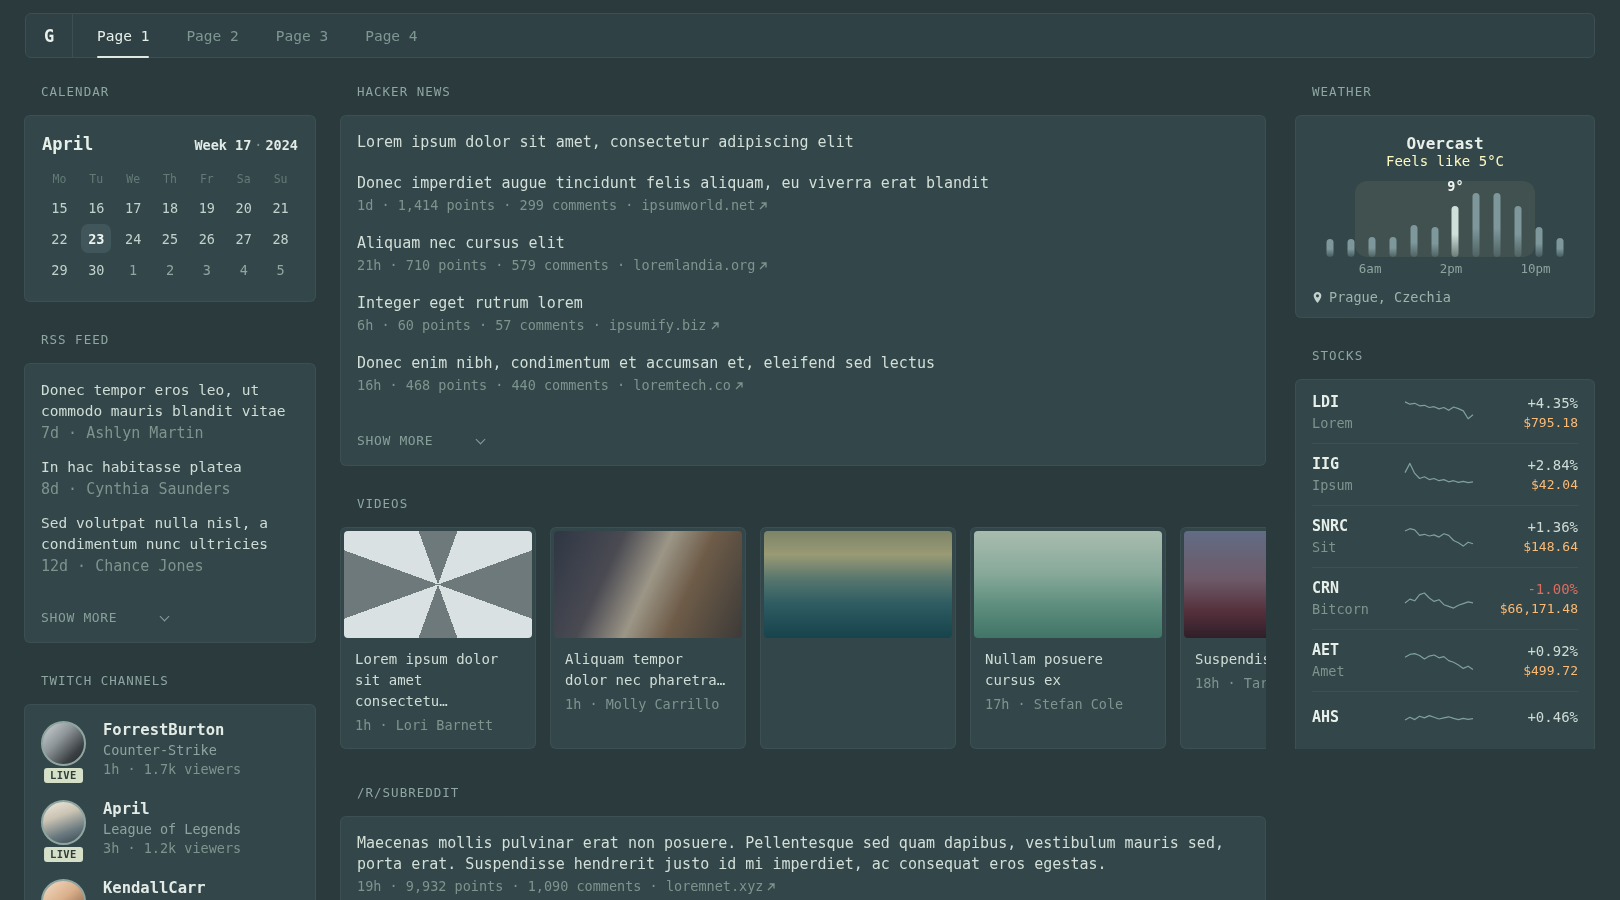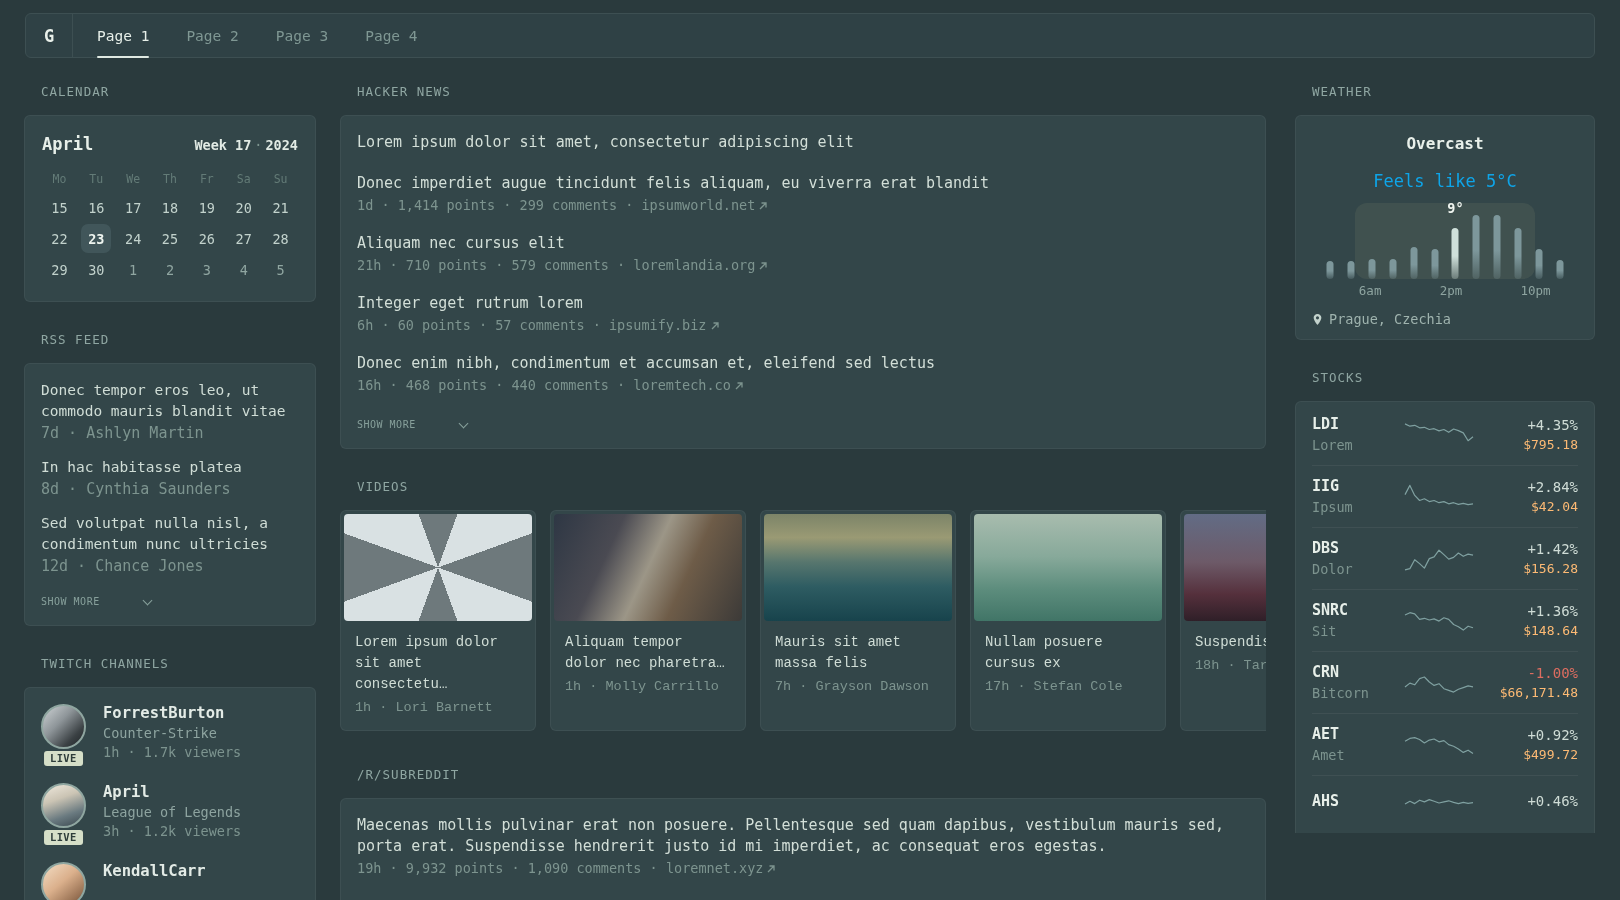--- a/index.html
+++ b/index.html
@@ -64,22 +64,22 @@
   .day.selected::before {
     content:""; position:absolute; width:30px; height:29px; border-radius:7px;
     background:#41565a; z-index:-1;
   }
   .day { z-index:0; }
   
   .feed-item { margin-bottom:15px; }
   .feed-title { font-size:14.5px; line-height:21px; color:#d0ddd6; cursor:pointer; }
   .feed-meta { font-size:15px; color:#7d948f; margin-top:2px; }
   .show-more {
-    display:inline-flex; align-items:center; font-size:10px; letter-spacing:0.05em;
-    color:#87a09b; cursor:pointer; margin-top:3px; background:none; border:none;
+    display:inline-flex; align-items:center; font-size:13px; letter-spacing:0.05em;
+    color:#87a09b; cursor:pointer; margin-top:20px; background:none; border:none;
     font-family:inherit;
     gap:36px;
   }
   .chev {
     width:7px; height:7px; border-right:1.5px solid currentColor;
     border-bottom:1.5px solid currentColor; transform:rotate(45deg);
     display:inline-block; margin-left:8px; margin-bottom:3px;
   }
   
   .tw-row { display:flex; margin-bottom:23px; }
@@ -99,34 +99,34 @@
   .tw-name { font-size:15.5px; font-weight:600; color:#e3ebe6; cursor:pointer; }
   .tw-game { font-size:13.5px; color:#8ea4a0; margin-top:3px; }
   .tw-meta { font-size:13.5px; color:#7d948f; margin-top:3px; }
   
   .hn-item { margin-bottom:20px; }
   .item-title { font-size:15px; line-height:21px; color:#d3dfd8; cursor:pointer; }
   .item-meta { font-size:13.5px; color:#7d948f; margin-top:3px; }
   .item-meta .domain { color:#7d948f; cursor:pointer; }
   .ne-arrow { width:10px; height:10px; margin-left:3px; vertical-align:-1px; }
   
-  .video-strip { display:flex; overflow:hidden; width:926px;font-family:Liberation Mono, monospace; }
+  .video-strip { display:flex; overflow:hidden; width:926px; }
   .video-card {
     width:196px; flex:none; margin-right:14px;
     background:#334649; border:1px solid rgba(255,255,255,0.05);
     border-radius:6px; padding:3px; cursor:pointer;
   }
   .v-thumb { height:107px; border-radius:4px; }
   .v-body { padding:11px 11px 12px; }
   .v-title { font-size:14px; line-height:21px; color:#d0ddd6; }
   .v-meta { font-size:13.5px; color:#7d948f; margin-top:5px; }
   
   .weather-card { text-align:center; padding:18px 16px 12px; }
   .w-cond { font-size:16px; font-weight:600; color:#e9f0ea; }
-  .w-feels { font-size:17px; color:#0ea5e9; margin-top:18px; }
+  .w-feels { font-size:14px; color:#fef9c3; margin-top:0; }
   .w-chart { position:relative; margin:12px 8px 0; height:92px; }
   .daylight {
     position:absolute; left:14%; width:72%; top:0; bottom:16px;
     background:rgba(219,219,152,0.08); border-radius:12px;
   }
   .bars {
     position:absolute; left:0; right:0; bottom:16px; height:64px;
     display:flex;
   }
   .bar-slot { flex:1; position:relative; }
@@ -341,24 +341,20 @@
           </div>
           <div class="video-card">
             <div class="v-thumb" style="background: linear-gradient(115deg, rgb(46, 55, 68) 0%, rgb(74, 74, 82) 30%, rgb(156, 150, 135) 50%, rgb(110, 92, 72) 68%, rgb(60, 58, 56) 100%);"></div>
             <div class="v-body">
               <div class="v-title">Aliquam tempor dolor nec pharetra…</div>
               <div class="v-meta">1h · Molly Carrillo</div>
             </div>
           </div>
           <div class="video-card">
             <div class="v-thumb" style="background: linear-gradient(rgb(124, 132, 104) 0%, rgb(154, 154, 116) 22%, rgb(87, 118, 110) 45%, rgb(46, 92, 98) 68%, rgb(23, 67, 76) 100%);"></div>
-            <div class="v-body">
-              <div class="v-title">Mauris sit amet massa felis</div>
-              <div class="v-meta">7h · Grayson Dawson</div>
-            </div>
           </div>
           <div class="video-card">
             <div class="v-thumb" style="background: linear-gradient(rgb(168, 188, 174) 0%, rgb(135, 169, 154) 40%, rgb(93, 141, 125) 70%, rgb(65, 117, 103) 100%);"></div>
             <div class="v-body">
               <div class="v-title">Nullam posuere cursus ex</div>
               <div class="v-meta">17h · Stefan Cole</div>
             </div>
           </div>
           <div class="video-card">
             <div class="v-thumb" style="background: linear-gradient(rgb(98, 108, 133) 0%, rgb(109, 90, 104) 45%, rgb(85, 48, 60) 75%, rgb(47, 31, 40) 100%);"></div>
@@ -480,33 +476,20 @@
               <svg width="70" height="32" class="st-spark">
                 <polyline points="1.0,14.6 5.9,5.4 10.7,15.4 15.6,20.5 20.4,18.8 25.3,21.6 30.1,20.5 35.0,22.7 39.9,21.6 44.7,23.8 49.6,22.7 54.4,24.4 59.3,23.3 64.1,24.7 69.0,23.8" fill="none" stroke="#7fa0a0" stroke-width="1.2" stroke-linejoin="round"></polyline>
               </svg>
               <div class="st-right">
                 <div class="st-change">+2.84%</div>
                 <div class="st-price">$42.04</div>
               </div>
             </div>
             <div class="stock-row">
               <div class="st-id">
-                <div class="st-ticker">DBS</div>
-                <div class="st-name">Dolor</div>
-              </div>
-              <svg width="70" height="32" class="st-spark">
-                <polyline points="1.0,27.8 5.9,26.6 10.7,17.7 15.6,21.6 20.4,26.1 25.3,16.6 30.1,14.9 35.0,8.2 39.9,12.6 44.7,17.1 49.6,15.4 54.4,11.0 59.3,14.3 64.1,12.1 69.0,13.2" fill="none" stroke="#7fa0a0" stroke-width="1.2" stroke-linejoin="round"></polyline>
-              </svg>
-              <div class="st-right">
-                <div class="st-change">+1.42%</div>
-                <div class="st-price">$156.28</div>
-              </div>
-            </div>
-            <div class="stock-row">
-              <div class="st-id">
                 <div class="st-ticker">SNRC</div>
                 <div class="st-name">Sit</div>
               </div>
               <svg width="70" height="32" class="st-spark">
                 <polyline points="1.0,11.0 5.9,8.7 10.7,9.8 15.6,15.4 20.4,14.3 25.3,16.0 30.1,14.9 35.0,17.1 39.9,13.8 44.7,15.4 49.6,20.5 54.4,22.7 59.3,26.1 64.1,22.2 69.0,23.8" fill="none" stroke="#7fa0a0" stroke-width="1.2" stroke-linejoin="round"></polyline>
               </svg>
               <div class="st-right">
                 <div class="st-change">+1.36%</div>
                 <div class="st-price">$148.64</div>
               </div>

